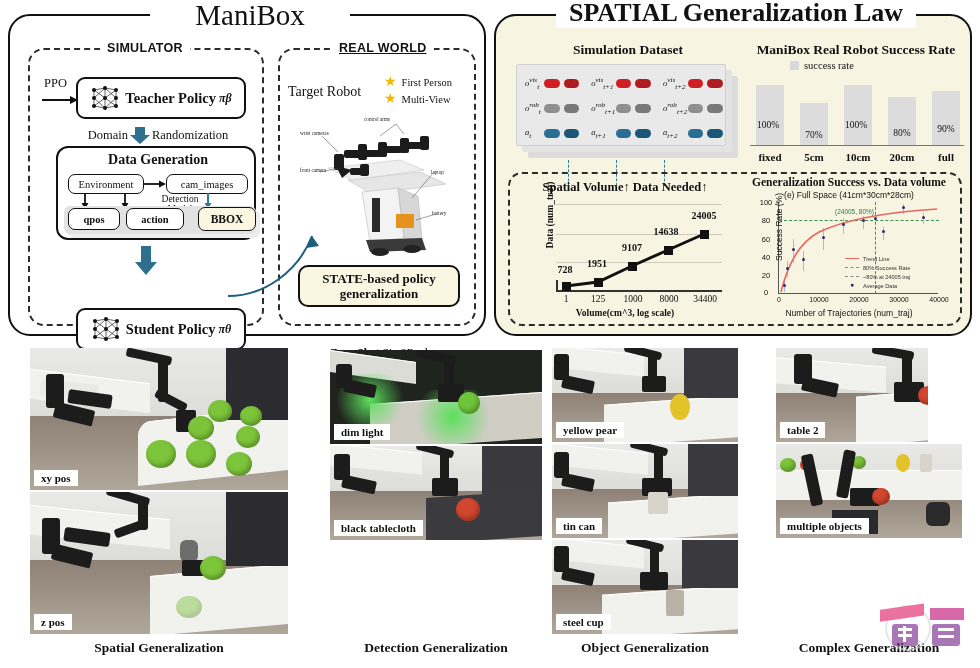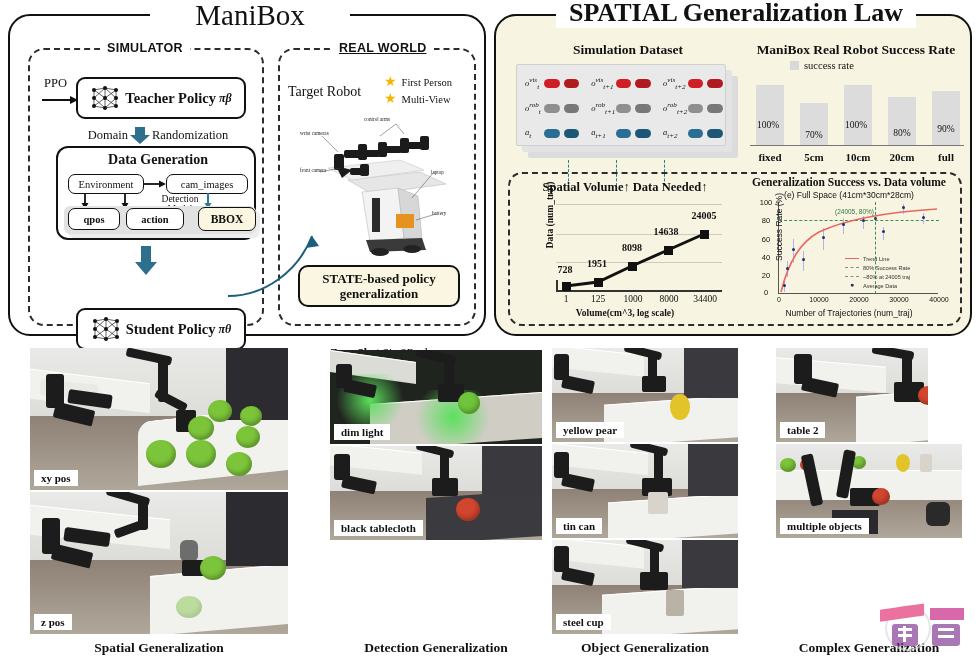--- a/index.html
+++ b/index.html
@@ -500,21 +500,21 @@
             <polyline points="10,86 42,82 76,66 112,50 148,34" fill="none" stroke="#111" stroke-width="3"></polyline>
           </svg>
           <div class="dpt" style="left:6px;top:82px;"></div>
           <div class="dpt" style="left:38px;top:78px;"></div>
           <div class="dpt" style="left:72px;top:62px;"></div>
           <div class="dpt" style="left:108px;top:46px;"></div>
           <div class="dpt" style="left:144px;top:30px;"></div>
 
           <div class="dlbl" style="left:-11px;top:64px;">728</div>
           <div class="dlbl" style="left:21px;top:58px;">1951</div>
-          <div class="dlbl" style="left:56px;top:42px;">8098</div>
+          <div class="dlbl" style="left:56px;top:42px;">9107</div>
           <div class="dlbl" style="left:90px;top:26px;">14638</div>
           <div class="dlbl" style="left:128px;top:10px;">24005</div>
 
           <div class="xt" style="left:-8px;top:94px;">1</div>
           <div class="xt" style="left:24px;top:94px;">125</div>
           <div class="xt" style="left:59px;top:94px;">1000</div>
           <div class="xt" style="left:95px;top:94px;">8000</div>
           <div class="xt" style="left:131px;top:94px;">34400</div>
         </div>
         <div id="chartA-xlab">Volume(cm^3, log scale)</div>

